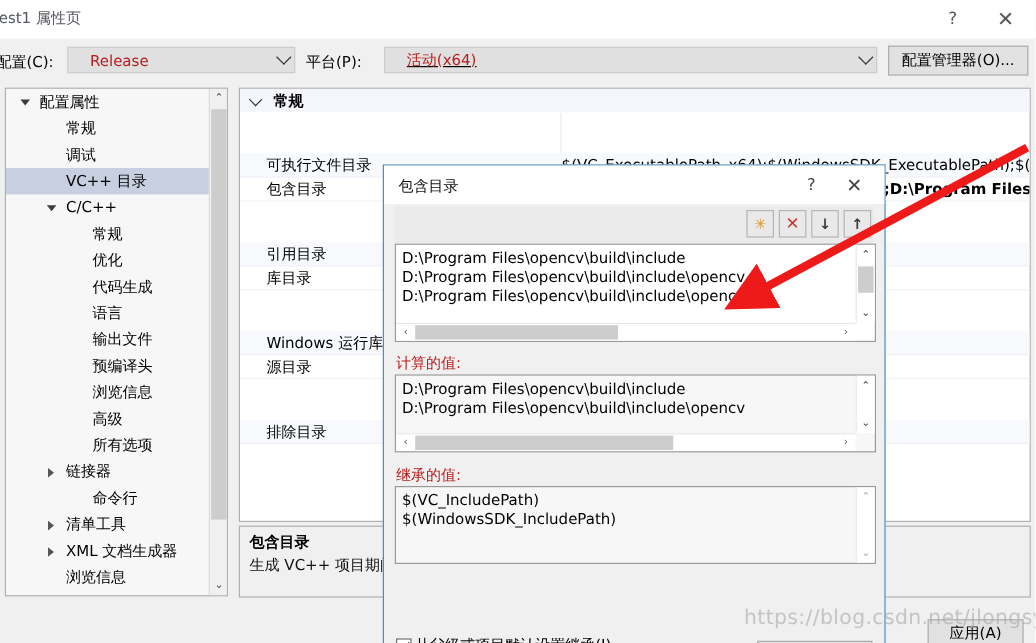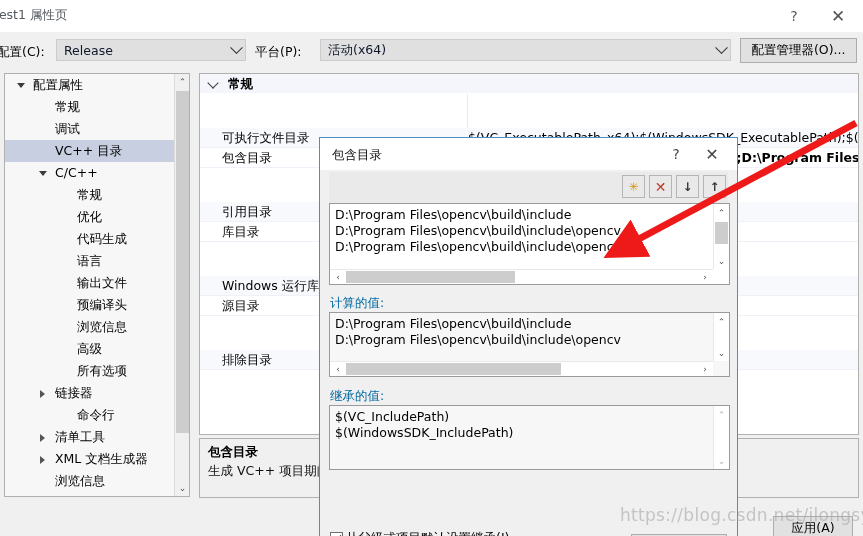--- a/index.html
+++ b/index.html
@@ -36,21 +36,21 @@
   .win-close { right: 4px; font-size: 17px; color: #555; font-weight: 300; }
 
   
   .cfg-row { position: absolute; left: 0; top: 33px; width: 863px; height: 35px; background: #f0f0f0; }
   .cfg-label { position: absolute; font-size: 12.5px; color: #000; top: 11px; white-space: nowrap; }
   .combo {
     position: absolute; top: 6px; height: 22px;
     background: #e0e0e0; border: 1px solid #cccccc;
     display: flex; align-items: center; box-sizing: border-box;
   }
-  .combo .txt { padding-left: 7px; font-size: 12.5px; color: #0f172a; white-space: nowrap;
+  .combo .txt { padding-left: 18px; font-size: 12.5px; color: #b91c1c; white-space: nowrap;
                 overflow: hidden; text-overflow: ellipsis; flex: 1; }
   .combo .arrow {
     width: 18px; height: 100%; display: flex; align-items: center; justify-content: center;
     color: #3c3c3c; font-size: 9px;
   }
   .chev-down {
     width: 8px; height: 8px; border-right: 1.4px solid #333; border-bottom: 1.4px solid #333;
     transform: rotate(45deg) translate(-2px,-2px);
   }
   .btn-std {
@@ -190,21 +190,21 @@
     position: absolute; left: 0; bottom: 0; right: 16px; height: 15px;
     background: #ffffff; border-top: 1px solid #e8e8e8; box-sizing: border-box;
   }
   .hsb .a {
     position: absolute; top: 0; width: 16px; height: 14px;
     display: flex; align-items: center; justify-content: center; color: #505050; font-size: 9px;
   }
   .hsb .a.lt { left: 0; } .hsb .a.rt { right: 0; }
   .hsb .th { position: absolute; top: 1px; height: 12px; background: #cdcdcd; }
 
-  .fld-label { position: absolute; font-size: 12.5px; color: #0369a1; }
+  .fld-label { position: absolute; font-size: 12.5px; color: #b91c1c; }
 
   .chk-row { position: absolute; left: 10px; display: flex; align-items: center; gap: 3px; }
   .chkbox {
     width: 13px; height: 13px; border: 1px solid #707070; background: #fff;
     position: relative; box-sizing: border-box;
   }
   .chkbox::after {
     content: ""; position: absolute; left: 3px; top: 0px; width: 4px; height: 8px;
     border-right: 1.6px solid #1a1a1a; border-bottom: 1.6px solid #1a1a1a;
     transform: rotate(40deg);
@@ -242,21 +242,21 @@
 
   <div class="cfg-row">
     <div class="cfg-label" style="left:-3px;">配置(C):</div>
     <div class="combo" id="config-combo" style="left:56px; width:190px;">
       <div class="txt">Release</div>
       <div class="arrow">
           <span class="chev-down"></span>
         </div>
     </div>
     <div class="cfg-label" style="left:255px;">平台(P):</div>
-    <div class="combo" id="platform-combo" style="left:320px; width:411px;">
+    <div class="combo" id="platform-combo" style="left:320px; width:411px;text-decoration:underline;">
       <div class="txt">活动(x64)</div>
       <div class="arrow">
           <span class="chev-down"></span>
         </div>
     </div>
     <div class="btn-std" id="cfgmgr-btn">配置管理器(O)...</div>
   </div>
 
   <div class="tree-panel">
     <div class="tree-inner" id="tree-inner">

